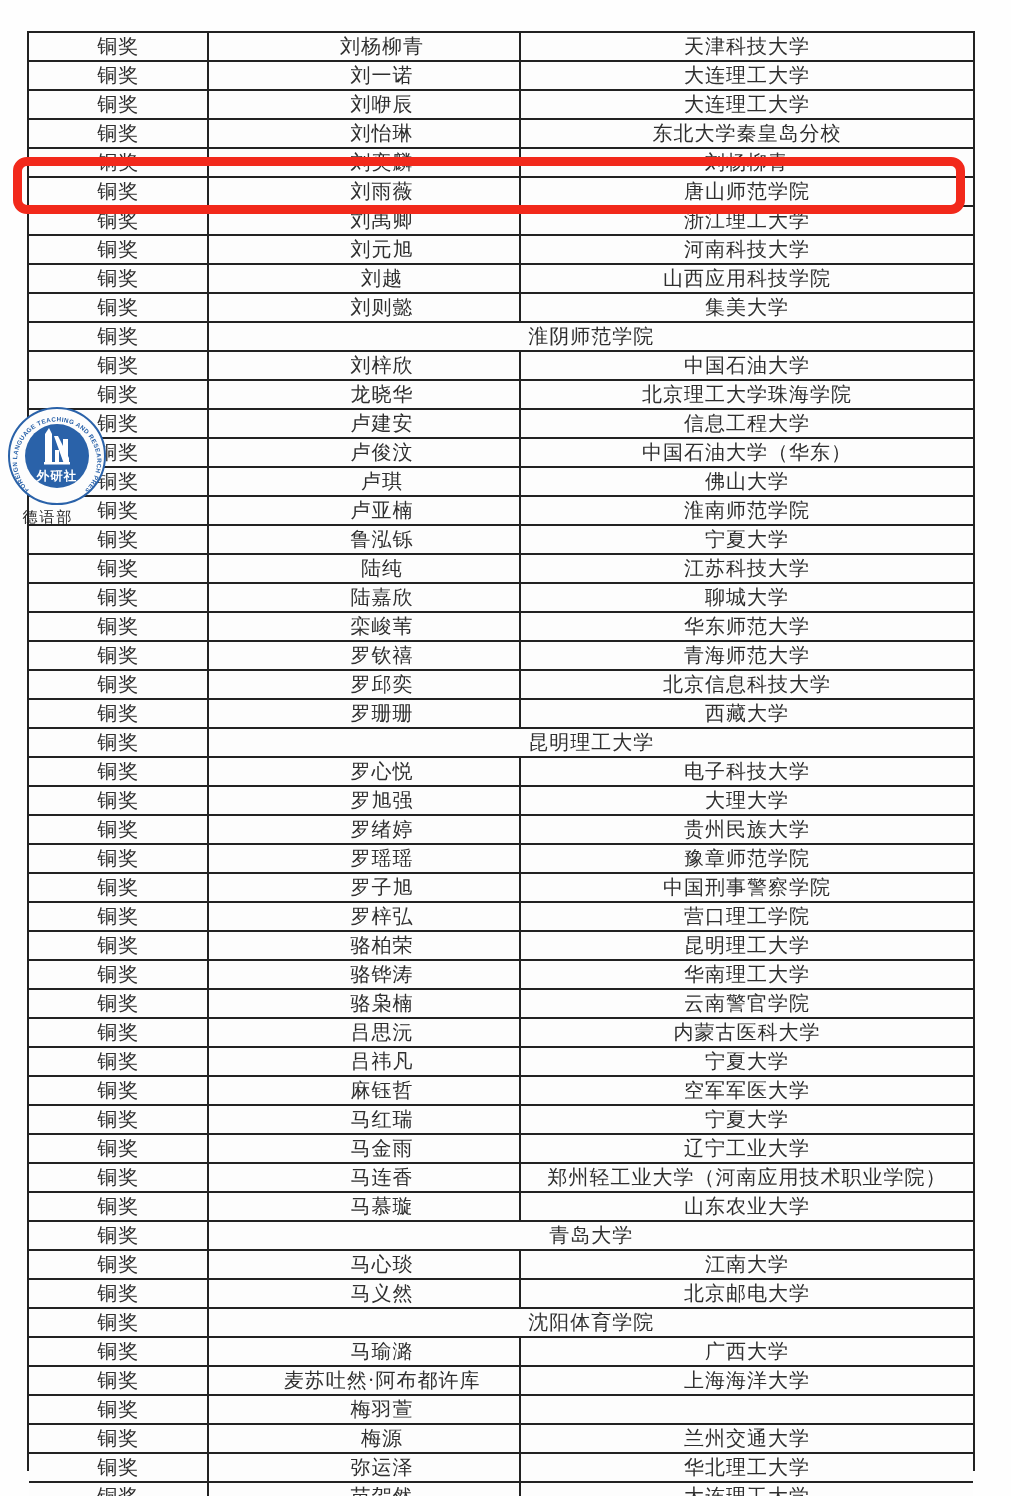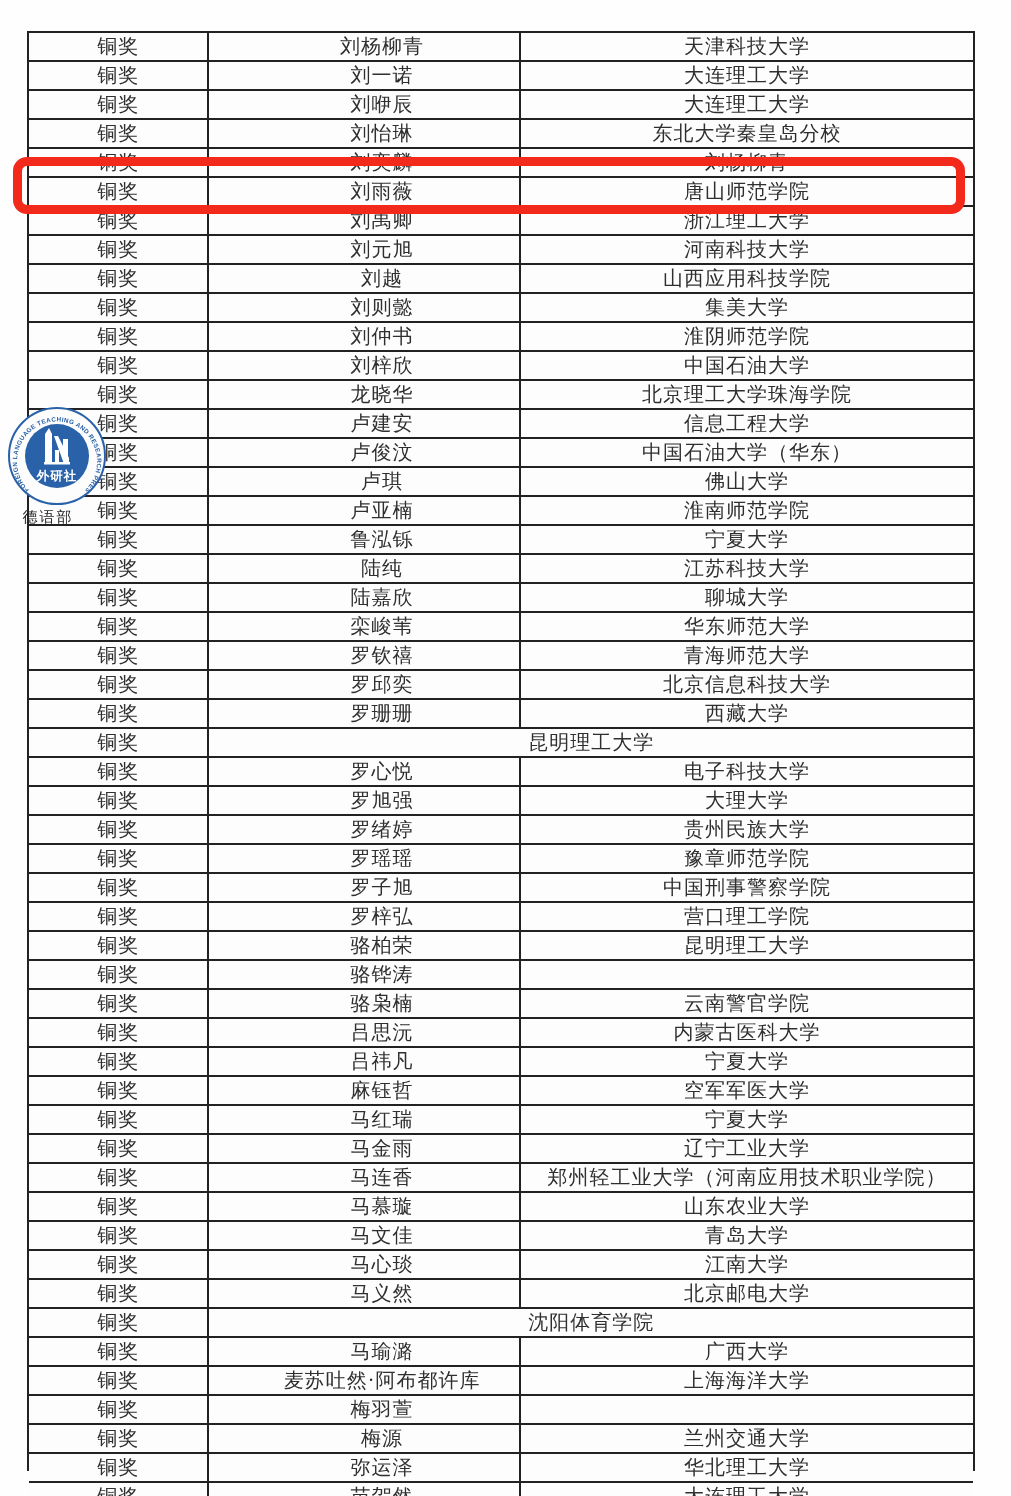--- a/index.html
+++ b/index.html
@@ -136,21 +136,20 @@
       <div class="cell name">刘越</div>
       <div class="cell univ">山西应用科技学院</div>
     </div>
       <div class="row">
       <div class="cell award">铜奖</div>
       <div class="cell name">刘则懿</div>
       <div class="cell univ">集美大学</div>
     </div>
       <div class="row">
       <div class="cell award">铜奖</div>
-      <div class="cell name">刘仲书</div>
       <div class="cell univ">淮阴师范学院</div>
     </div>
       <div class="row">
       <div class="cell award">铜奖</div>
       <div class="cell name">刘梓欣</div>
       <div class="cell univ">中国石油大学</div>
     </div>
       <div class="row">
       <div class="cell award">铜奖</div>
       <div class="cell name">龙晓华</div>
@@ -246,20 +245,21 @@
       <div class="cell univ">营口理工学院</div>
     </div>
       <div class="row">
       <div class="cell award">铜奖</div>
       <div class="cell name">骆柏荣</div>
       <div class="cell univ">昆明理工大学</div>
     </div>
       <div class="row">
       <div class="cell award">铜奖</div>
       <div class="cell name">骆铧涛</div>
+      <div class="cell univ">华南理工大学</div>
     </div>
       <div class="row">
       <div class="cell award">铜奖</div>
       <div class="cell name">骆枭楠</div>
       <div class="cell univ">云南警官学院</div>
     </div>
       <div class="row">
       <div class="cell award">铜奖</div>
       <div class="cell name">吕思沅</div>
       <div class="cell univ">内蒙古医科大学</div>
@@ -289,21 +289,20 @@
       <div class="cell name">马连香</div>
       <div class="cell univ">郑州轻工业大学（河南应用技术职业学院）</div>
     </div>
       <div class="row">
       <div class="cell award">铜奖</div>
       <div class="cell name">马慕璇</div>
       <div class="cell univ">山东农业大学</div>
     </div>
       <div class="row">
       <div class="cell award">铜奖</div>
-      <div class="cell name">马文佳</div>
       <div class="cell univ">青岛大学</div>
     </div>
       <div class="row">
       <div class="cell award">铜奖</div>
       <div class="cell name">马心琰</div>
       <div class="cell univ">江南大学</div>
     </div>
       <div class="row">
       <div class="cell award">铜奖</div>
       <div class="cell name">马义然</div>

